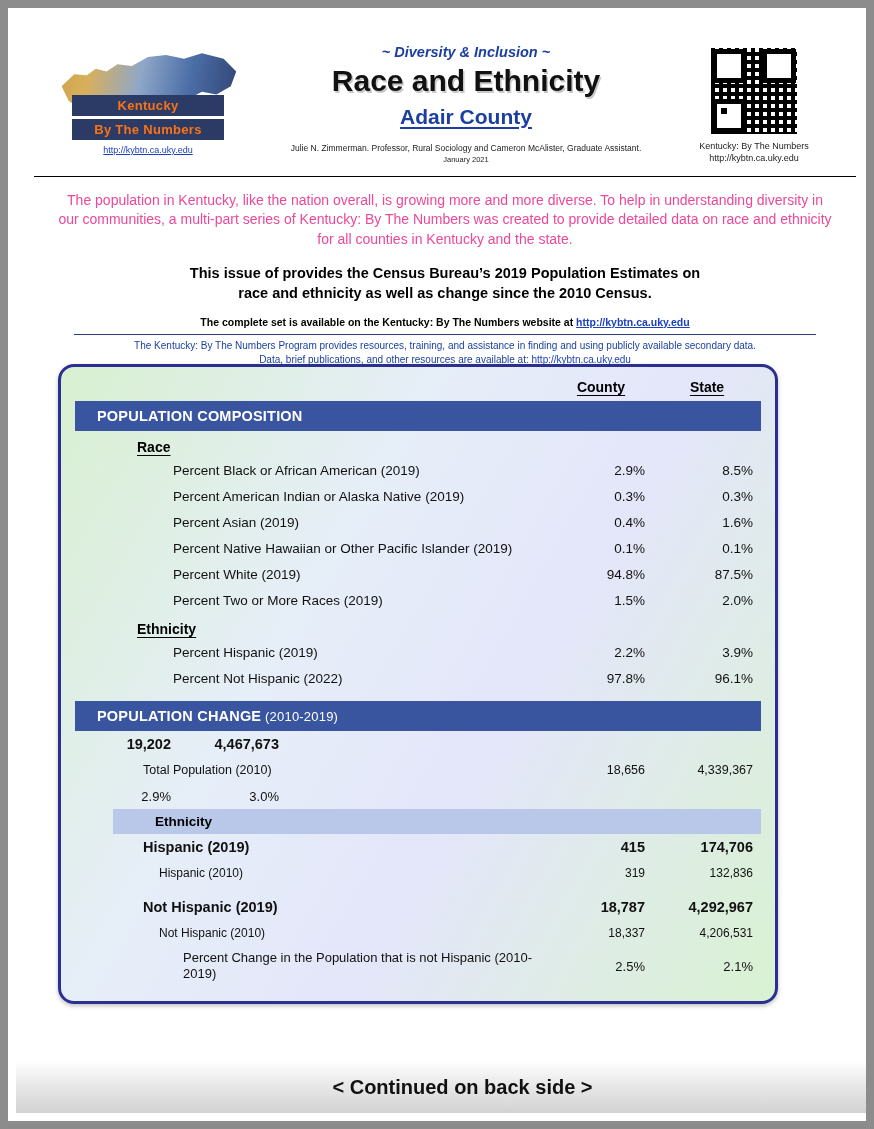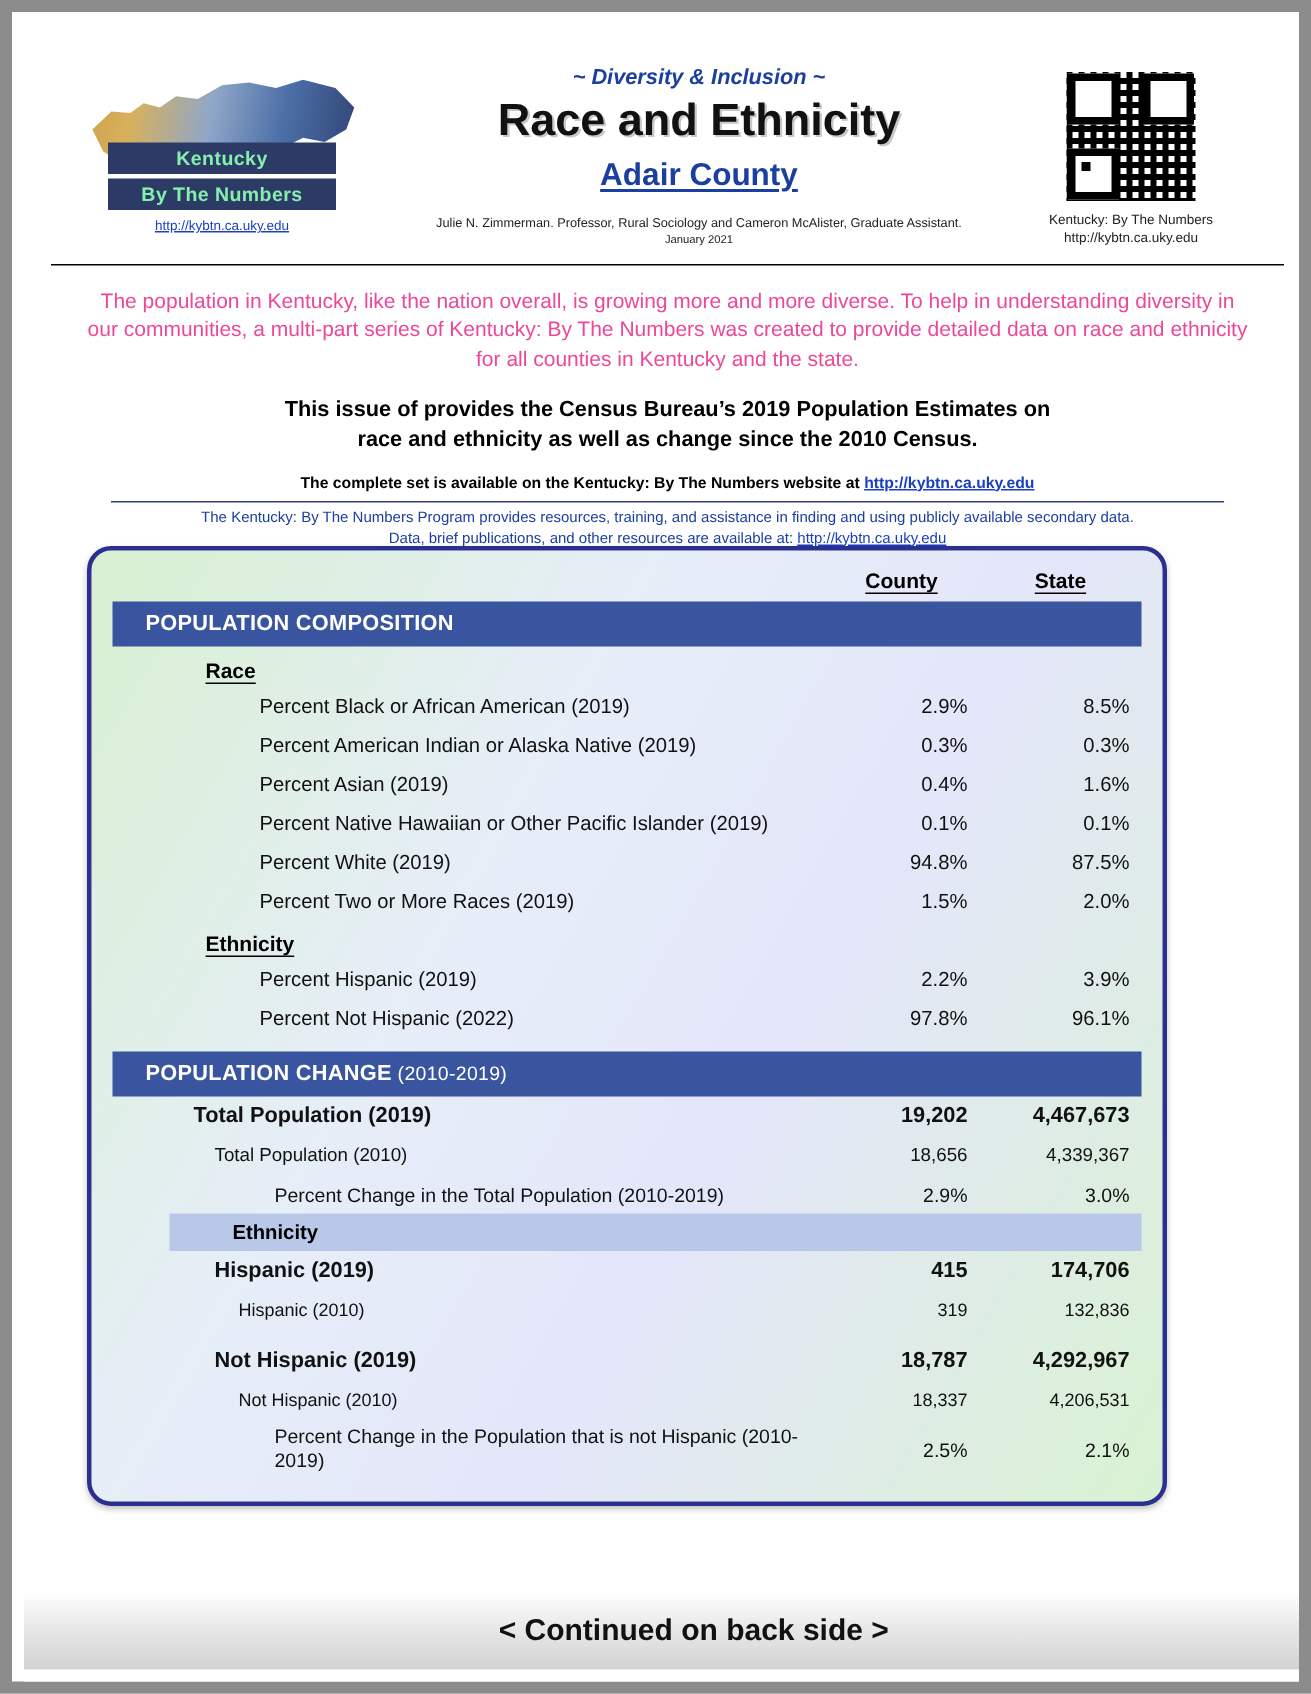--- a/index.html
+++ b/index.html
@@ -51,21 +51,21 @@
                        60% 12%, 70% 16%, 80% 10%, 92% 16%, 99% 30%, 96% 46%, 88% 55%,
                        80% 52%, 72% 60%, 62% 58%, 52% 66%, 44% 62%, 34% 70%, 24% 66%,
                        14% 72%, 6% 62%);
   }
   .logo-band1, .logo-band2 {
     position: absolute;
     left: 14px;
     width: 152px;
     height: 21px;
     background: #2c3a66;
-    color: #86efac;
+    color: #f97316;
     font-weight: bold;
     font-size: 13px;
     text-align: center;
     line-height: 21px;
     letter-spacing: .3px;
   }
   .logo-band1 { top: 51px; }
   .logo-band2 { top: 75px; }
   .logo-url {
     position: absolute;
@@ -425,31 +425,29 @@
         <div class="label">Percent Not Hispanic (2022)</div>
         <div class="v1">97.8%</div>
         <div class="v2">96.1%</div>
       </div>
 
       <div style="height:10px"></div>
 
       <div class="band"><span>POPULATION CHANGE</span><span class="sub"> (2010-2019)</span></div>
 
       <div class="row ind-tot">
-        <div class="label">Total Population (2019)</div>
         <div class="v1">19,202</div>
         <div class="v2">4,467,673</div>
       </div>
       <div class="row ind-sub">
         <div class="label">Total Population (2010)</div>
         <div class="v1">18,656</div>
         <div class="v2">4,339,367</div>
       </div>
       <div class="row ind-pct">
-        <div class="label">Percent Change in the Total Population (2010-2019)</div>
         <div class="v1">2.9%</div>
         <div class="v2">3.0%</div>
       </div>
 
       <div class="subband">Ethnicity</div>
 
       <div class="row ind-eth">
         <div class="label">Hispanic (2019)</div>
         <div class="v1">415</div>
         <div class="v2">174,706</div>

